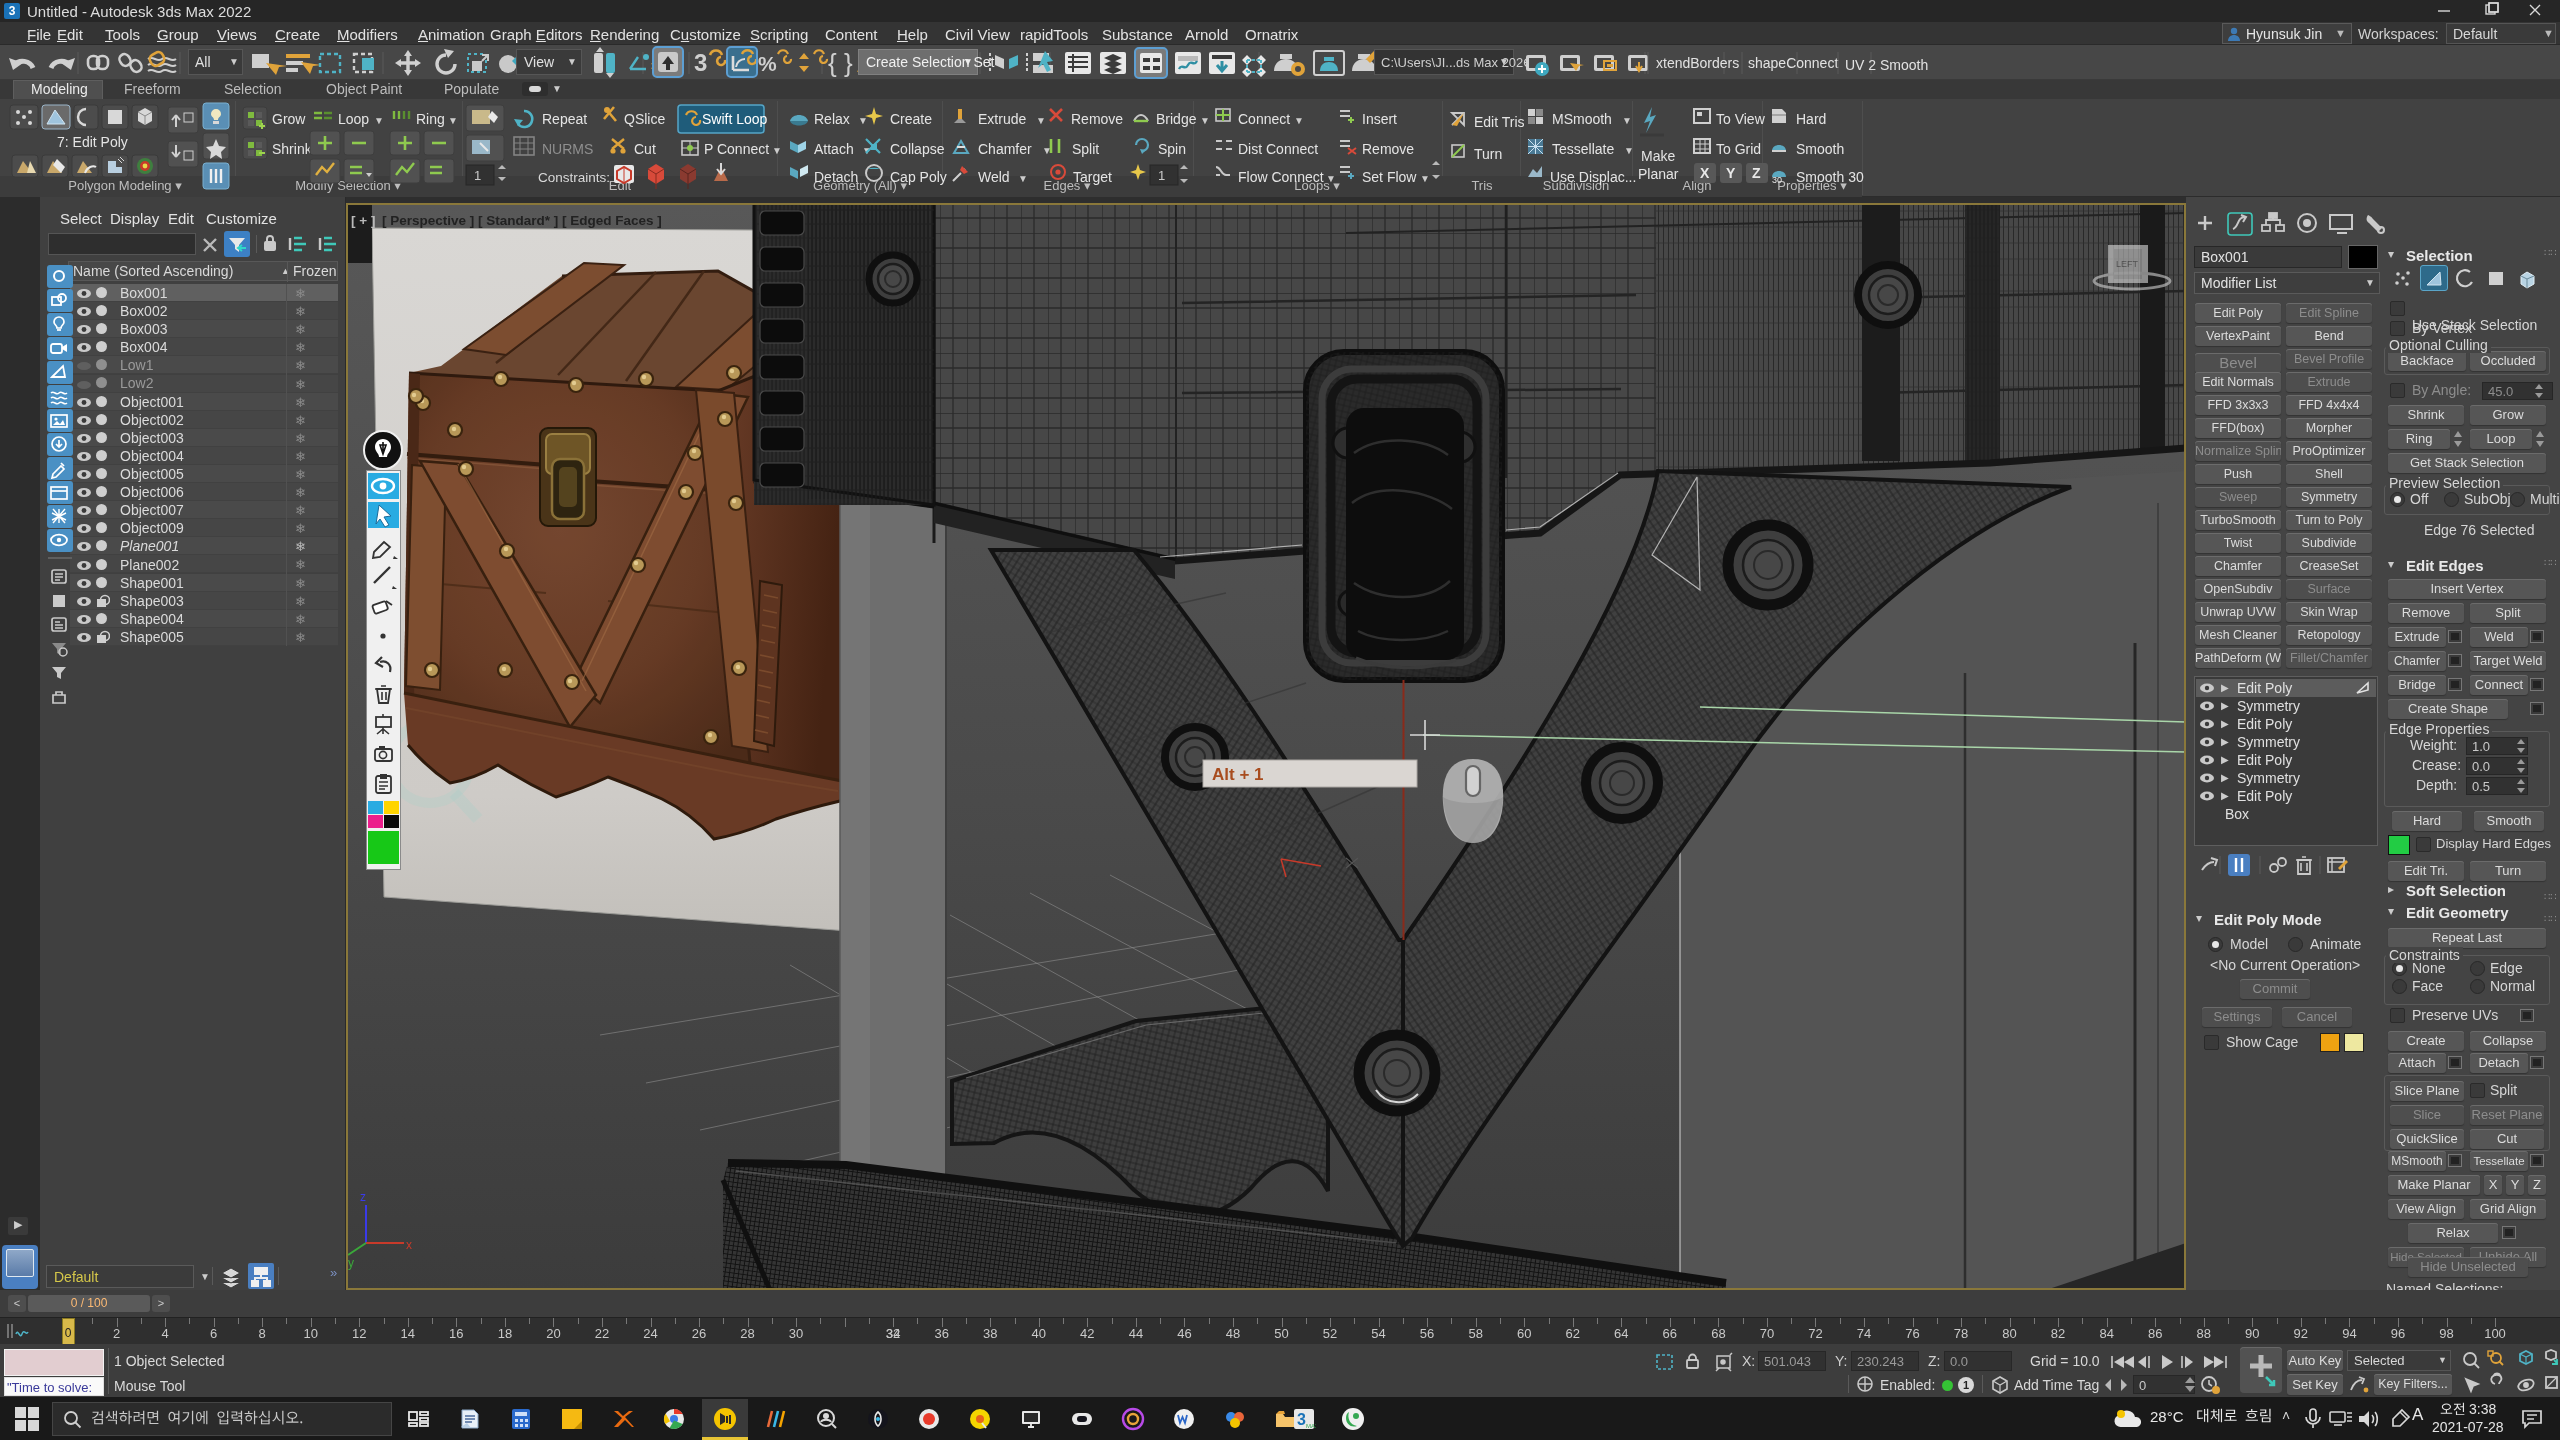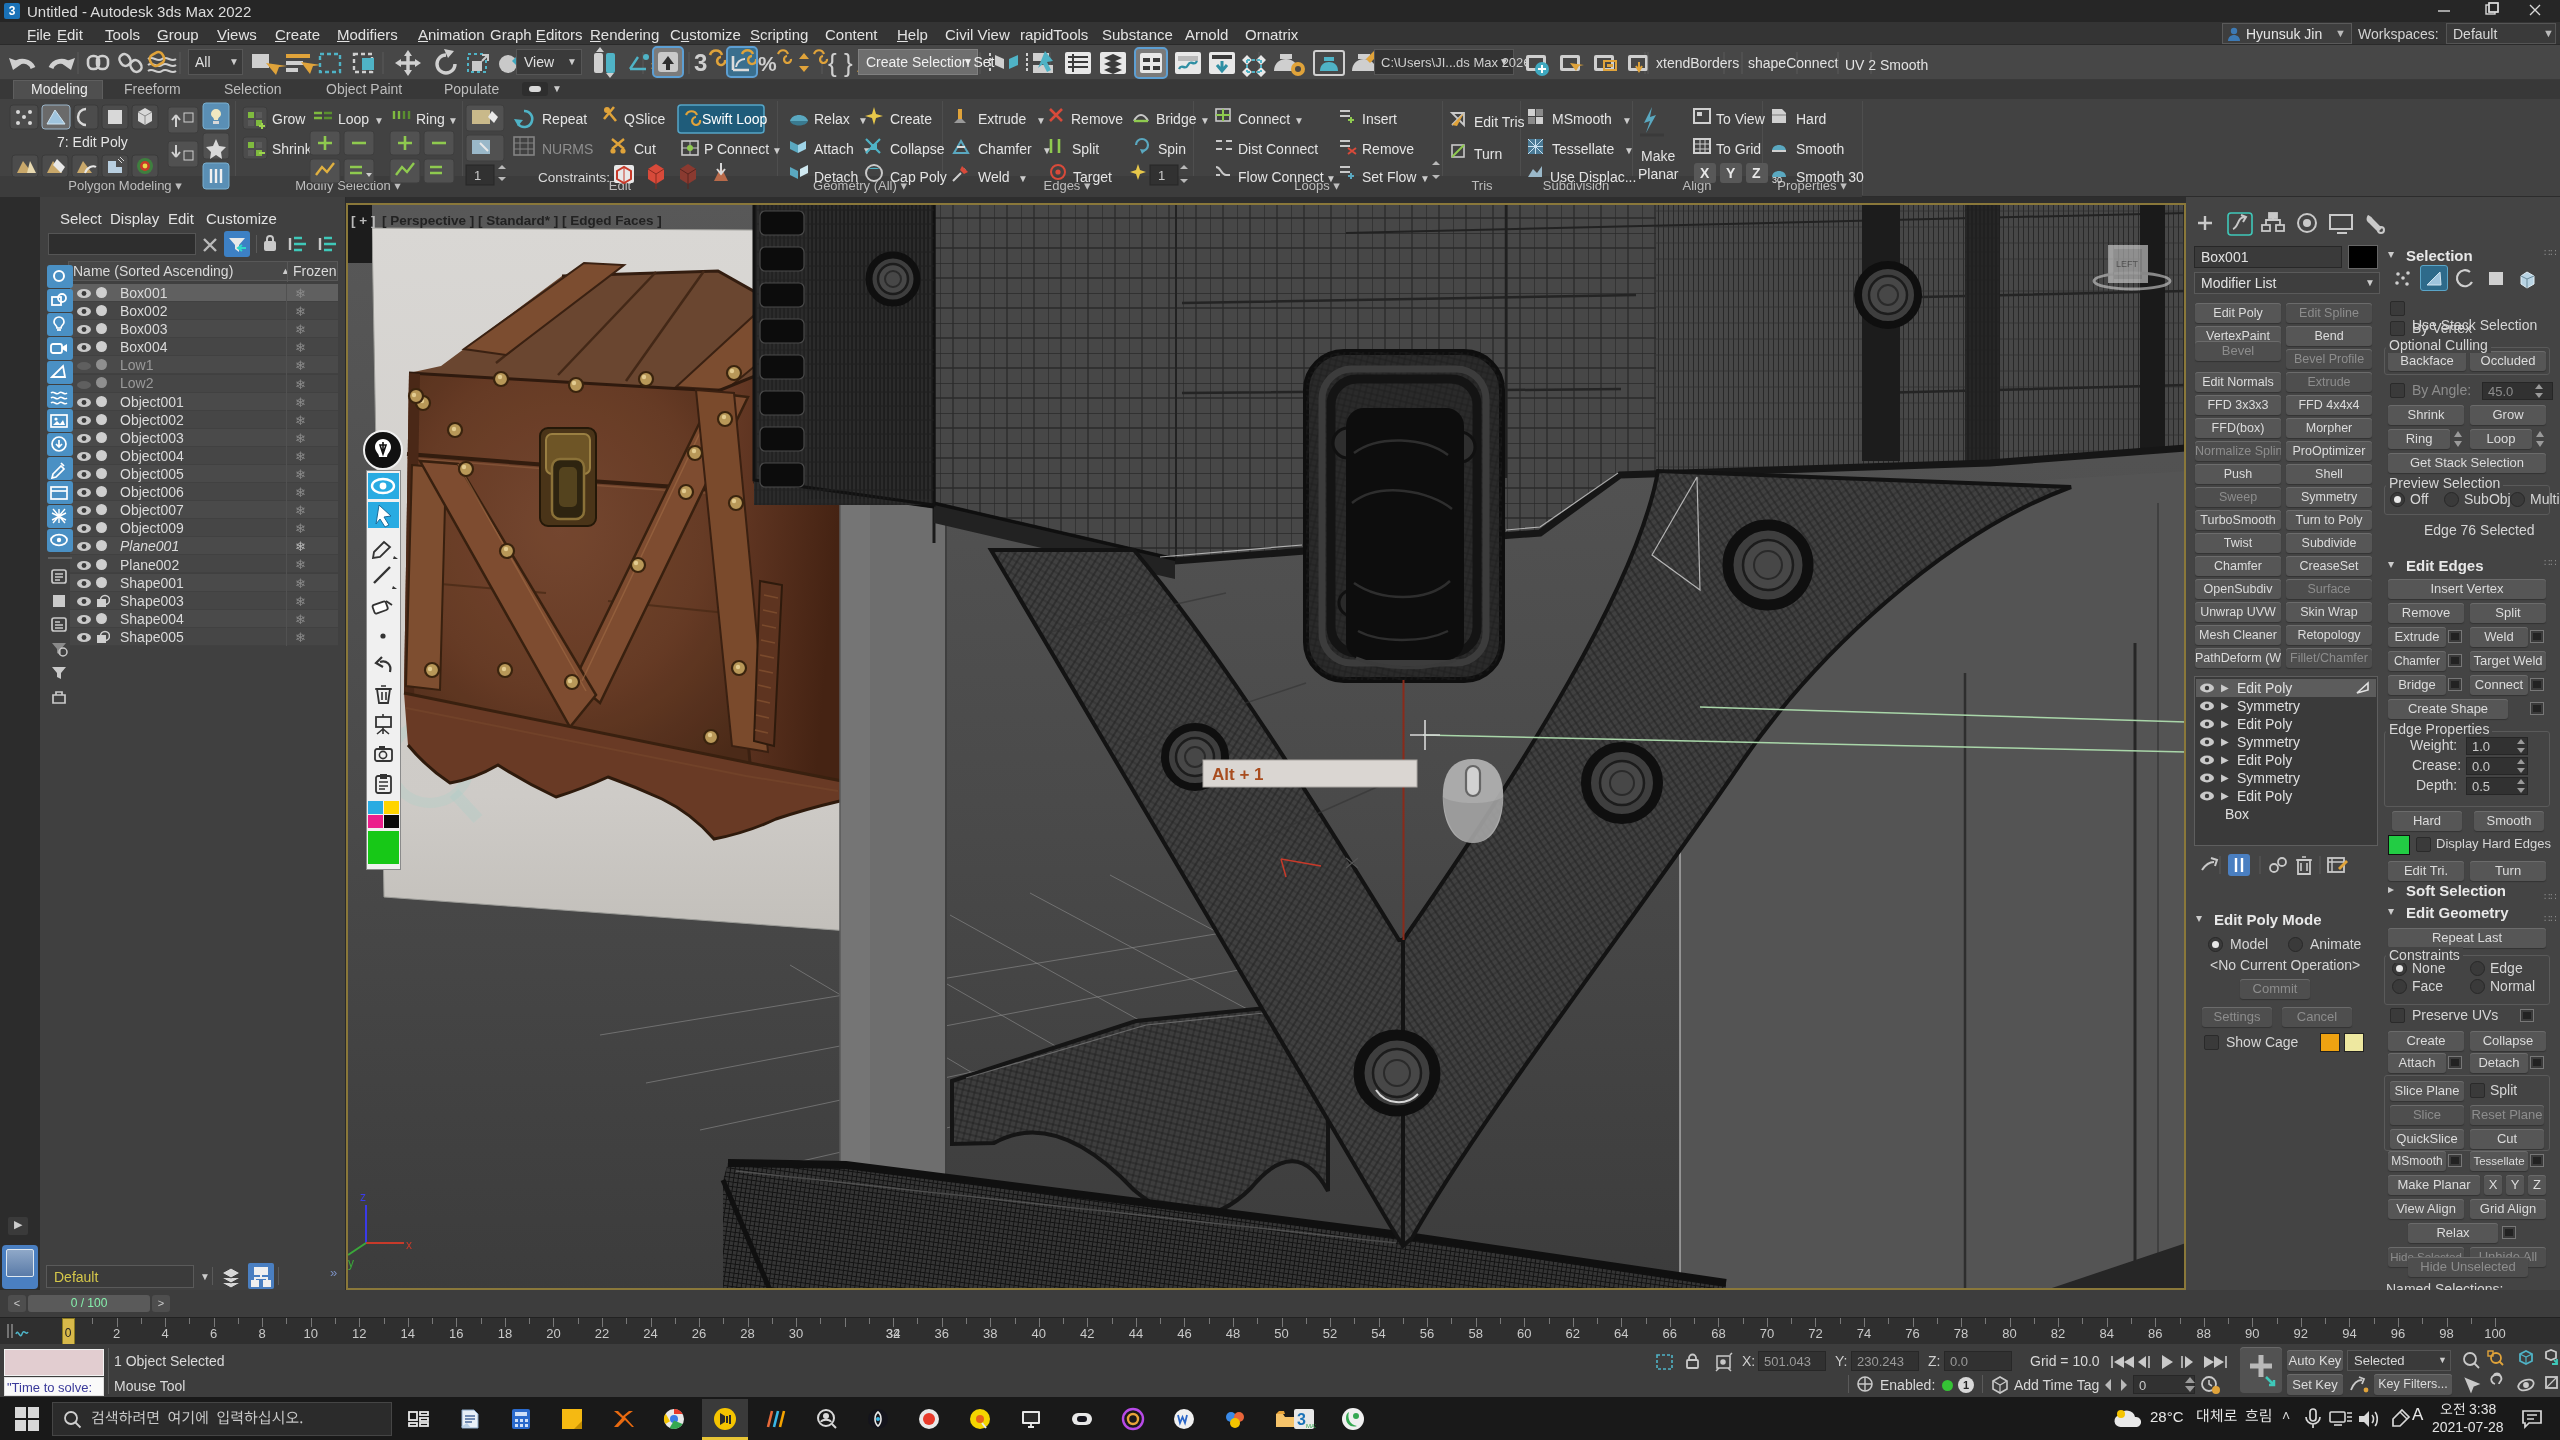--- a/index.html
+++ b/index.html
@@ -1311,21 +1311,21 @@
       </div>
 <div class="abs" style="left:162px;top:48px;width:30px;height:24px;background:#000;border:1px solid #666;"></div>
 <div class="abs" style="left:8px;top:75px;width:186px;height:22px;background:#3e3e3e;border:1px solid #5a5a5a;">
         <span class="txt" style="left:6px;top:2px;color:#e4e4e4;font-size:14px;">Modifier List</span>
         <span class="txt" style="left:170px;top:4px;font-size:10px;color:#ccc;">▼</span>
       </div>
 <div class="btn" style="left:9px;top:106px;width:86px;height:20px;line-height:20px;font-size:12.5px;">Edit Poly</div>
 <div class="btn dis" style="left:100px;top:106px;width:86px;height:20px;line-height:20px;font-size:12.5px;">Edit Spline</div>
 <div class="btn" style="left:9px;top:129px;width:86px;height:20px;line-height:20px;font-size:12.5px;">VertexPaint</div>
 <div class="btn" style="left:100px;top:129px;width:86px;height:20px;line-height:20px;font-size:12.5px;">Bend</div>
-<div class="btn dis" style="left:9px;top:144px;width:86px;height:20px;line-height:20px;font-size:13px;">Bevel</div>
+<div class="btn dis" style="left:9px;top:156px;width:86px;height:20px;line-height:20px;font-size:15px;">Bevel</div>
 <div class="btn dis" style="left:100px;top:152px;width:86px;height:20px;line-height:20px;font-size:12.5px;">Bevel Profile</div>
 <div class="btn" style="left:9px;top:175px;width:86px;height:20px;line-height:20px;font-size:12.5px;">Edit Normals</div>
 <div class="btn dis" style="left:100px;top:175px;width:86px;height:20px;line-height:20px;font-size:12.5px;">Extrude</div>
 <div class="btn" style="left:9px;top:198px;width:86px;height:20px;line-height:20px;font-size:12.5px;">FFD 3x3x3</div>
 <div class="btn" style="left:100px;top:198px;width:86px;height:20px;line-height:20px;font-size:12.5px;">FFD 4x4x4</div>
 <div class="btn" style="left:9px;top:221px;width:86px;height:20px;line-height:20px;font-size:12.5px;">FFD(box)</div>
 <div class="btn" style="left:100px;top:221px;width:86px;height:20px;line-height:20px;font-size:12.5px;">Morpher</div>
 <div class="btn dis" style="left:9px;top:244px;width:86px;height:20px;line-height:20px;font-size:12.5px;">Normalize Spline</div>
 <div class="btn" style="left:100px;top:244px;width:86px;height:20px;line-height:20px;font-size:12.5px;">ProOptimizer</div>
 <div class="btn" style="left:9px;top:267px;width:86px;height:20px;line-height:20px;font-size:12.5px;">Push</div>
@@ -1612,21 +1612,21 @@
 <div class="btn dis" style="left:16px;top:810px;width:70px;height:20px;line-height:20px;">Settings</div>
 <div class="btn dis" style="left:96px;top:810px;width:70px;height:20px;line-height:20px;">Cancel</div>
 <div class="chk" style="left:18px;top:838px;"></div>
       <span class="lbl" style="left:40px;top:837px;">Show Cage</span>
 <div class="abs" style="left:134px;top:836px;width:20px;height:19px;background:#eea211;border:1px solid #222;"></div>
 <div class="abs" style="left:158px;top:836px;width:20px;height:19px;background:#eee8a0;border:1px solid #222;"></div>
 <span class="lbl" style="left:200px;top:1084px;">Named Selections:</span>
 </div>
 <div class="abs" id="trackrow">
 <div class="abs" style="left:8px;top:5px;width:18px;height:17px;background:#4e4e4e;border-radius:3px;text-align:center;line-height:16px;color:#ccc;font-size:11px;">&lt;</div>
-<div class="abs" style="left:28px;top:5px;width:122px;height:17px;background:#5a5a5a;border-radius:3px;text-align:center;line-height:16px;color:#86efac;font-size:12px;">0 / 100</div>
+<div class="abs" style="left:28px;top:5px;width:122px;height:17px;background:#5a5a5a;border-radius:3px;text-align:center;line-height:16px;color:#fdba74;font-size:12px;">0 / 100</div>
 <div class="abs" style="left:152px;top:5px;width:18px;height:17px;background:#4e4e4e;border-radius:3px;text-align:center;line-height:16px;color:#ccc;font-size:11px;">&gt;</div>
 </div>
 <div class="abs" id="ruler">
 <svg class="abs" style="left:0;top:0;" width="40" height="27">
         <path d="M8 6v14m4-14v14" stroke="#8a8a8a" stroke-width="1.5"></path>
         <path d="M16 16c2-6 4 6 6 0s4 2 6-2" stroke="#4fb3c6" stroke-width="1.5" fill="none"></path>
       </svg>
 <div class="tick" style="left:68.0px;height:9px;background:#787878;"></div>
 <div class="tick" style="left:92.3px;height:6px;background:#787878;"></div>
 <div class="tick" style="left:116.5px;height:9px;background:#787878;"></div>

